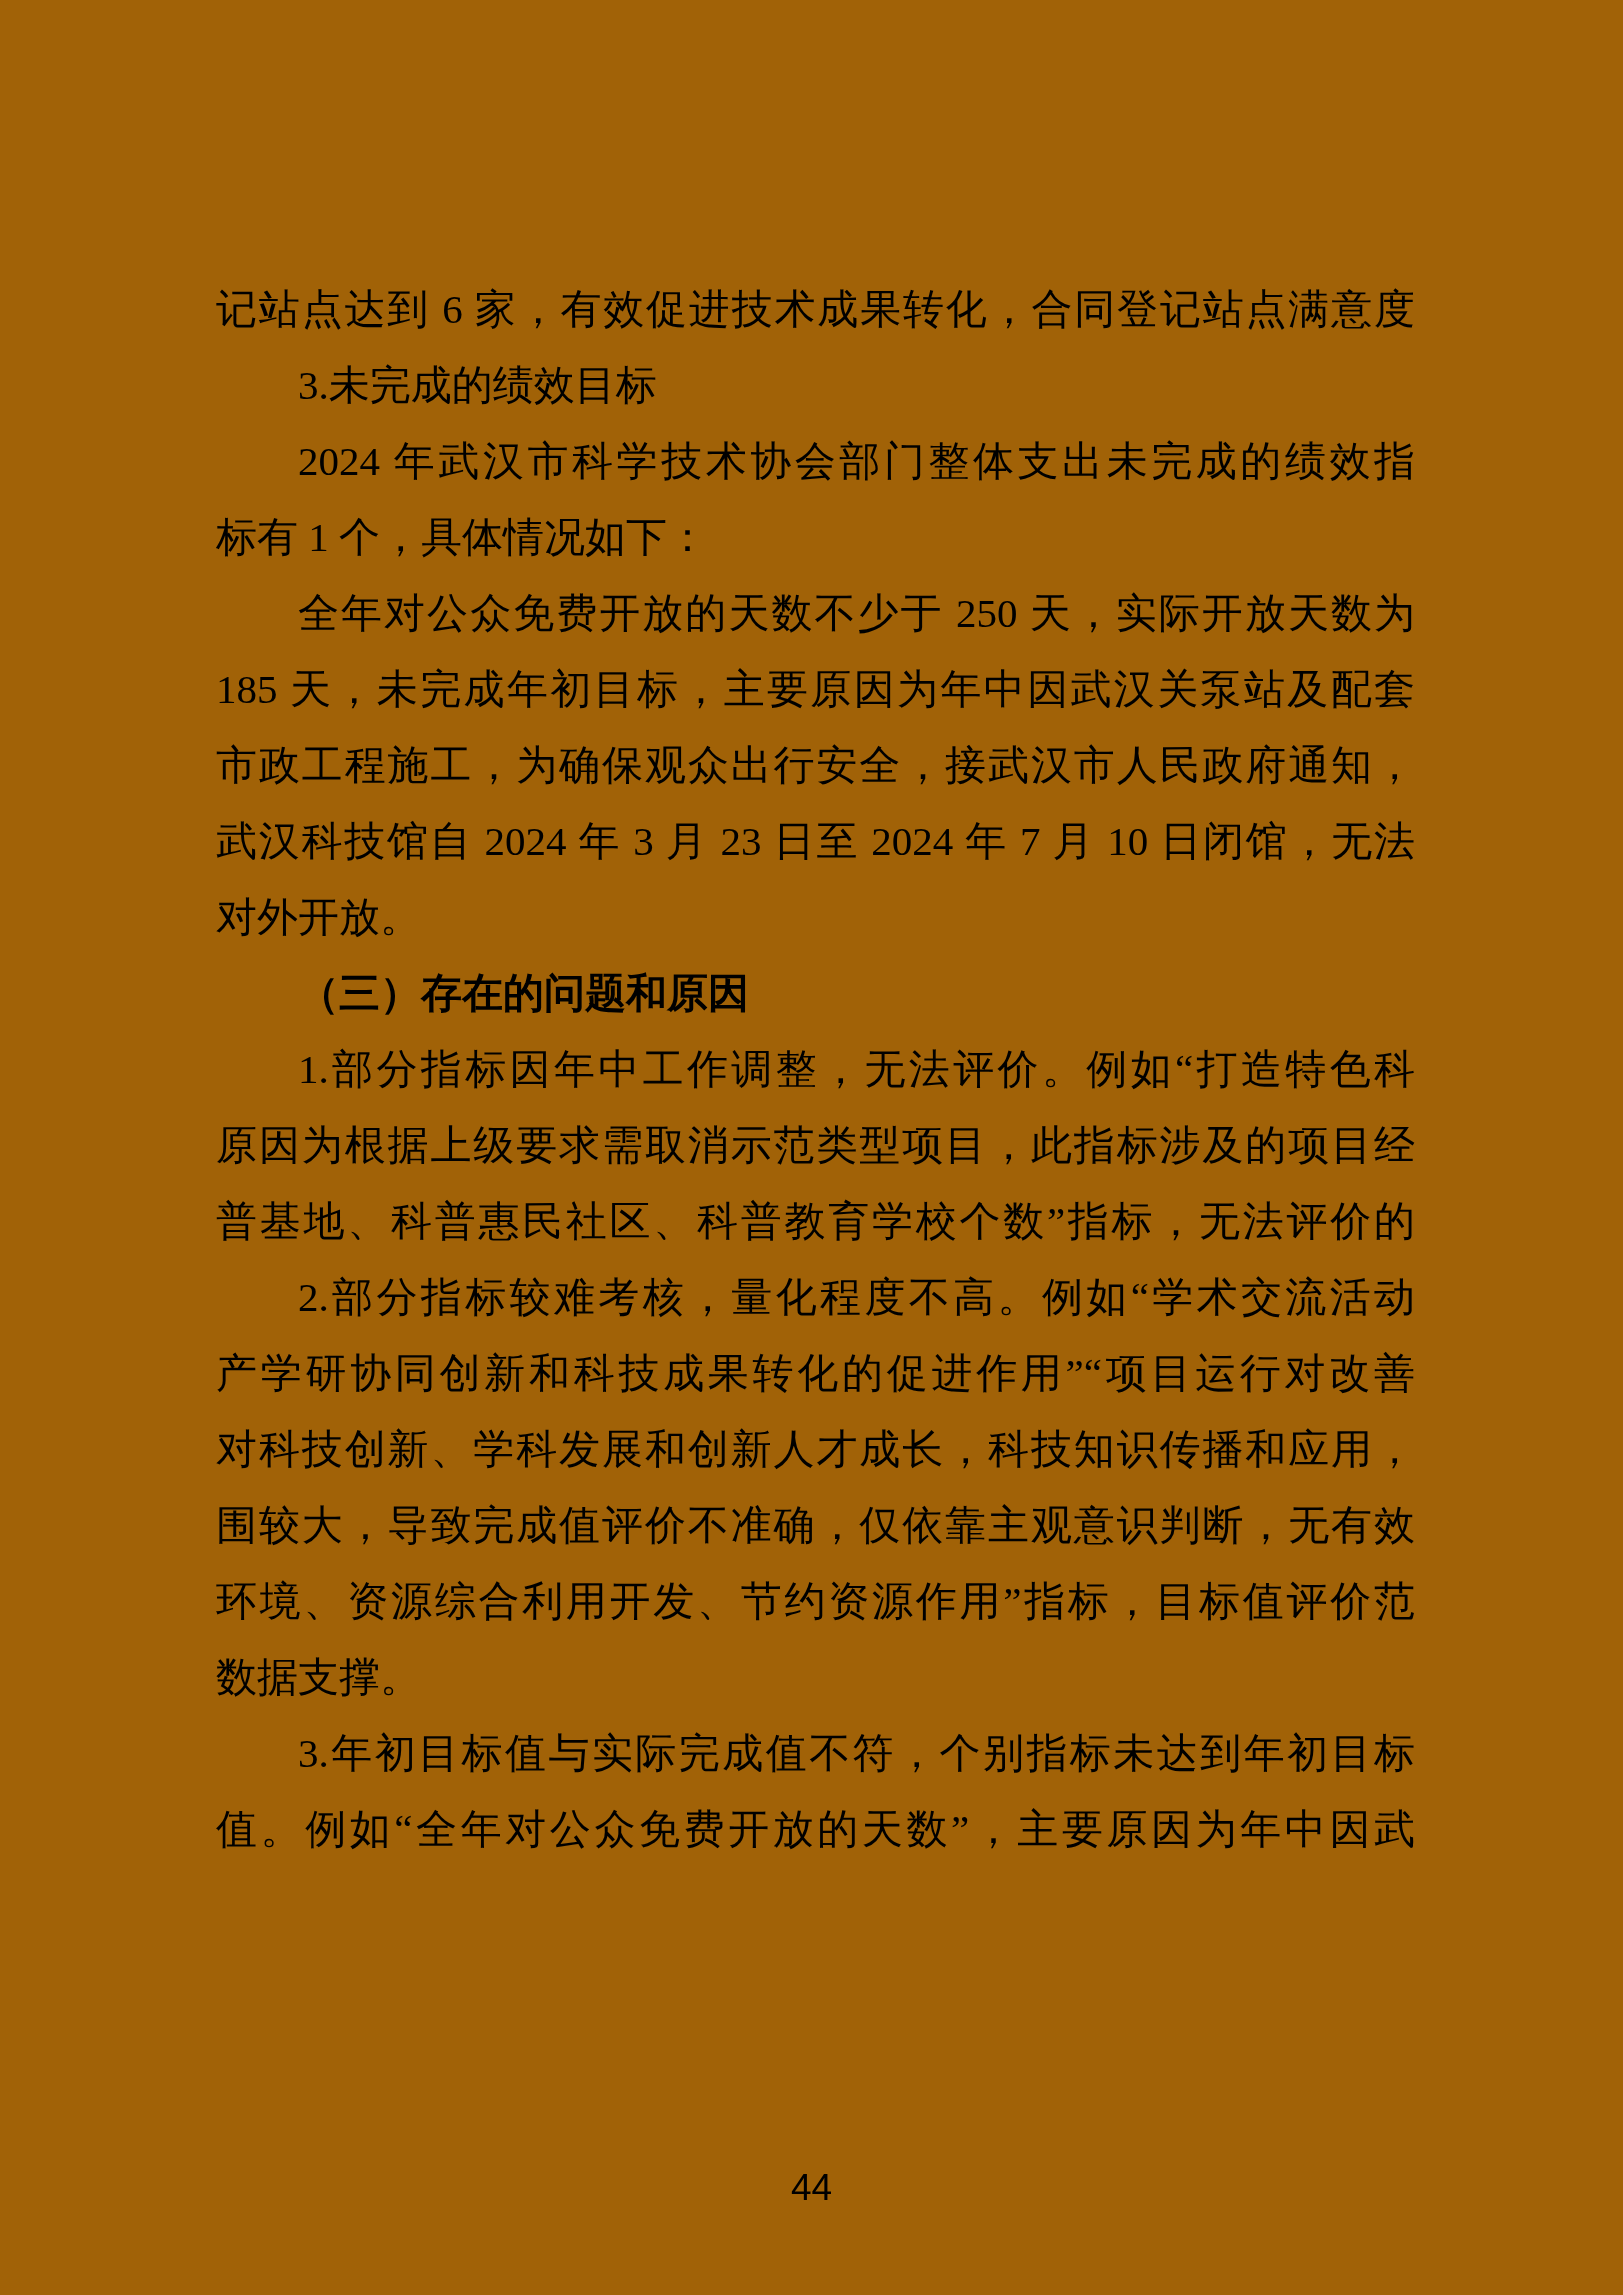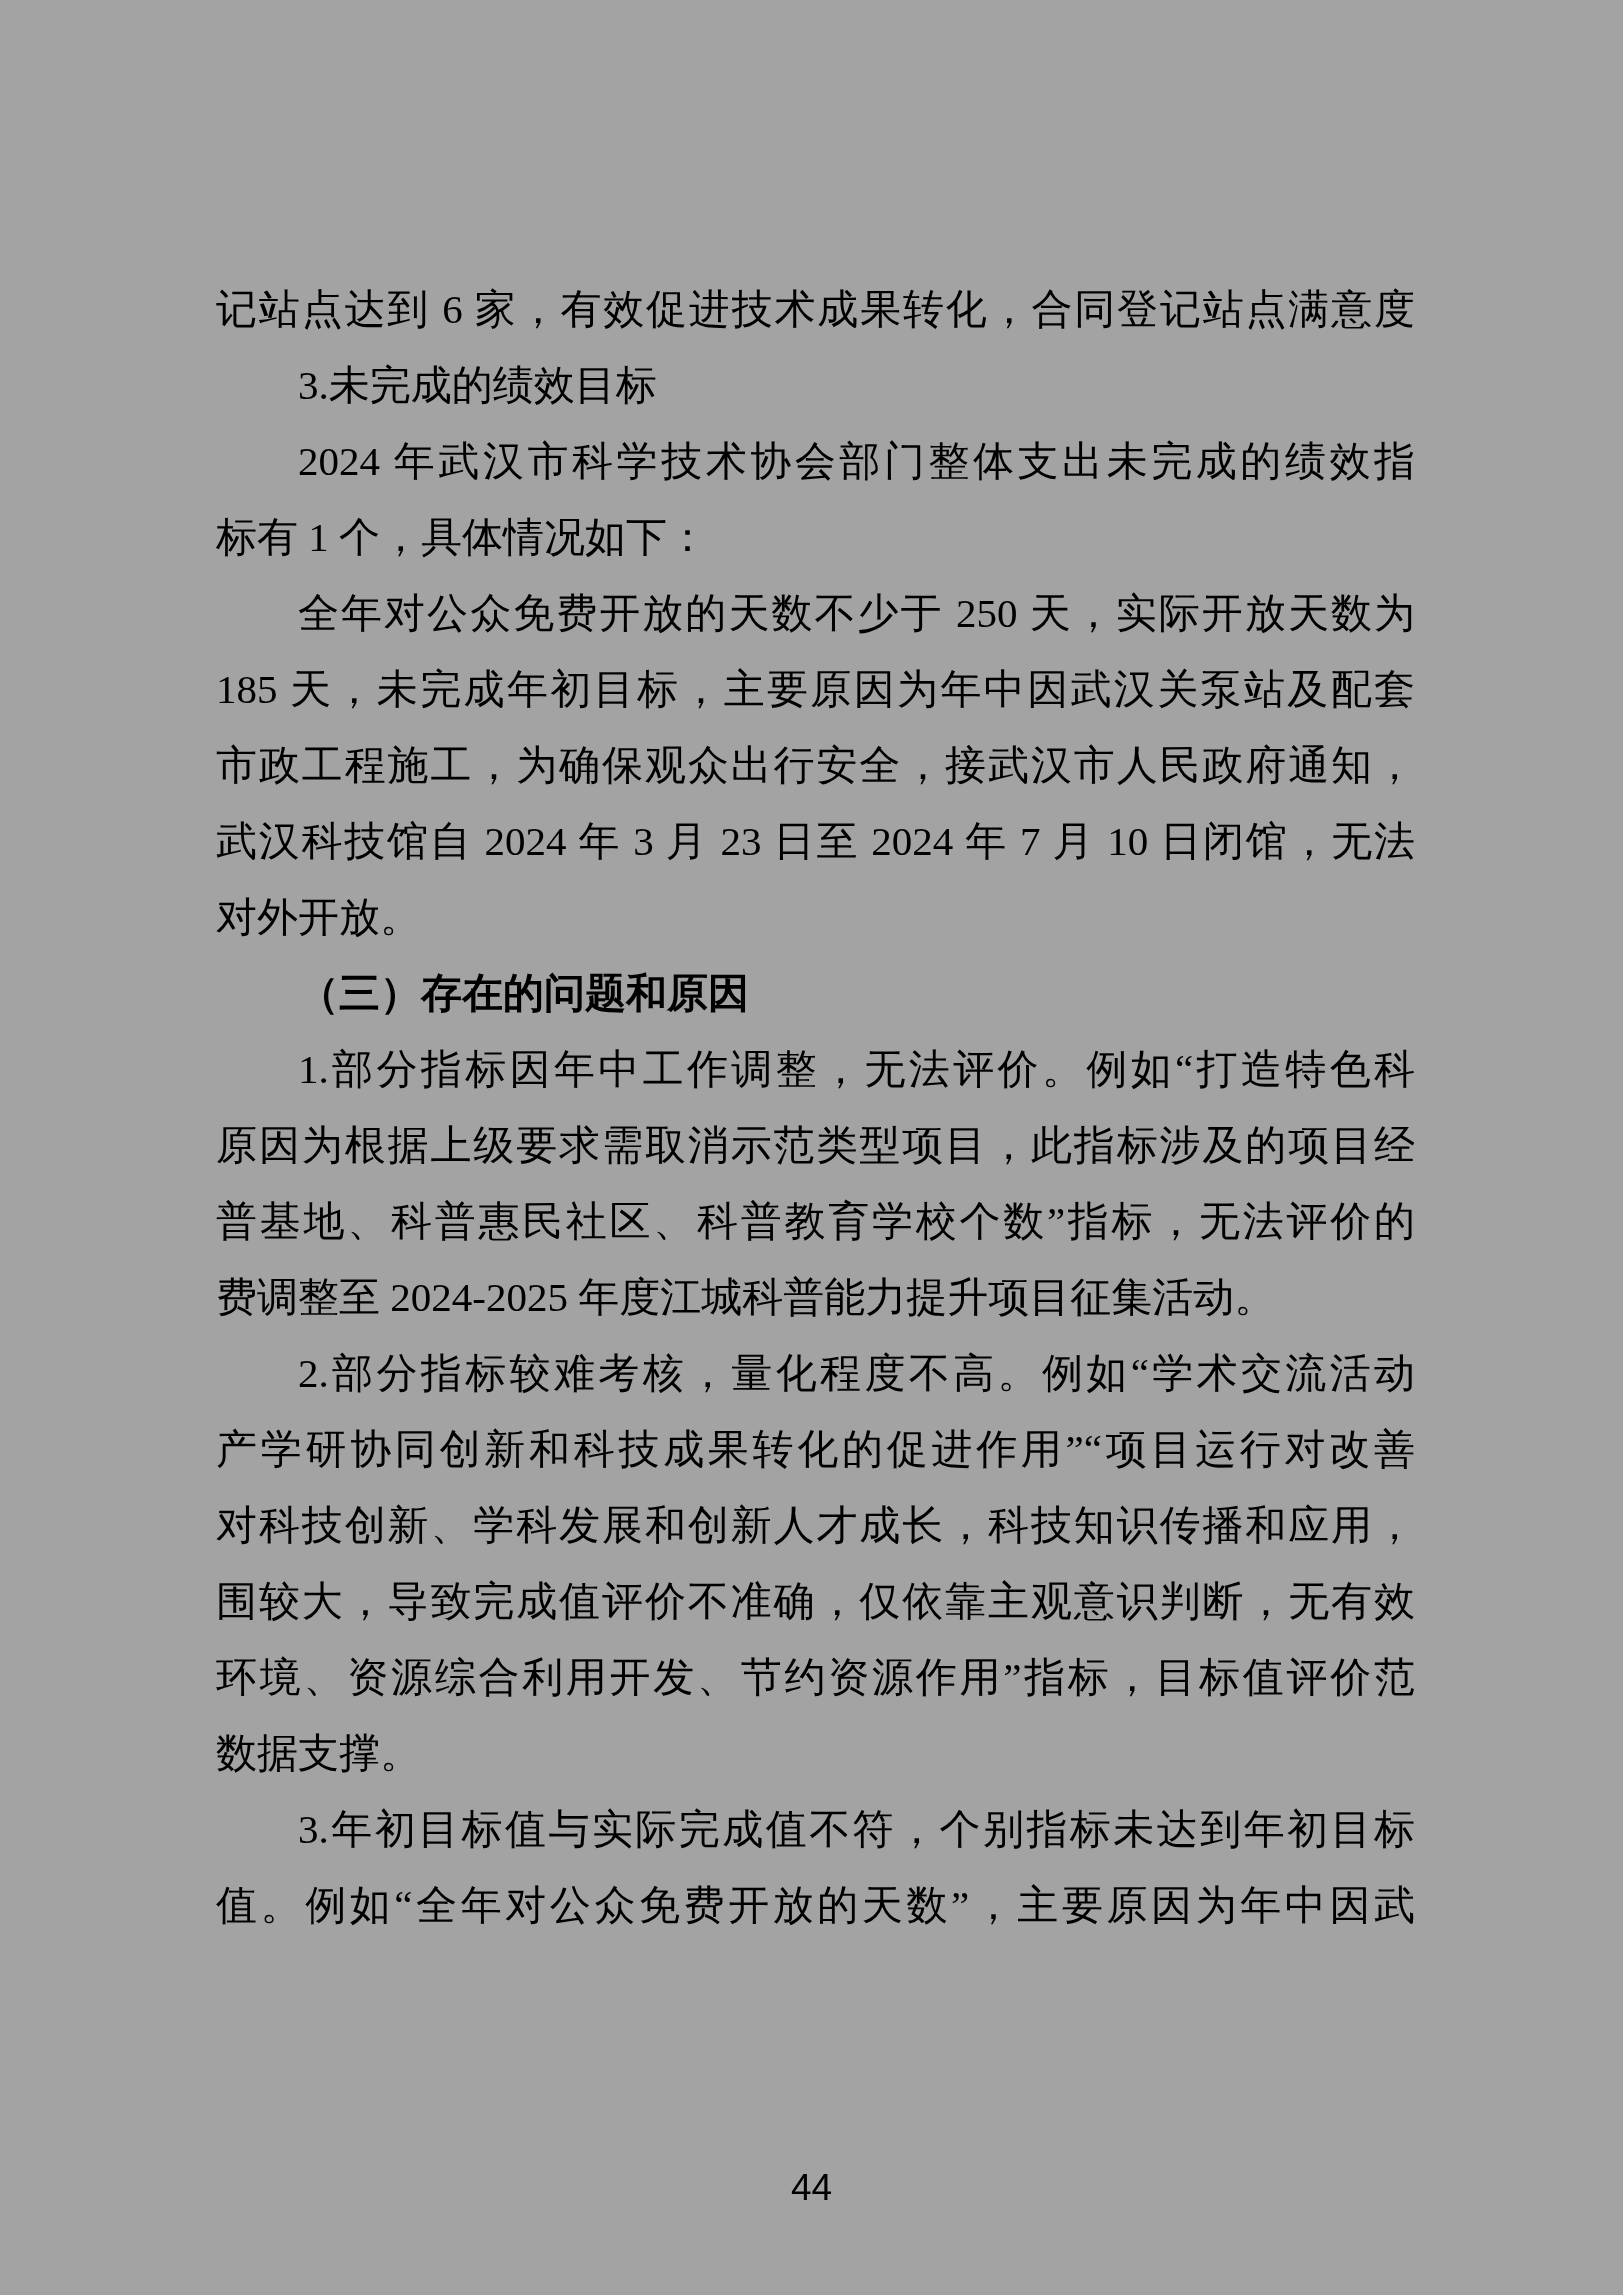--- a/index.html
+++ b/index.html
@@ -4,21 +4,21 @@
 <style>
   html, body {
     margin: 0;
     padding: 0;
     background: #ffffff;
   }
   .page {
     position: relative;
     width: 1623px;
     height: 2295px;
-    background: #a3a3a3;
+    background: #a16207;
     color: #000000;
     overflow: hidden;
   }
   .content {
     position: absolute;
     left: 216px;
     top: 271px;
     width: 1199px;
     font-family: "Liberation Serif", "DejaVu Serif", serif;
     font-size: 41px;
@@ -70,21 +70,20 @@
     <div class="line end">标有 1 个，具体情况如下：</div>
     <div class="line full ind">全年对公众免费开放的天数不少于 250 天，实际开放天数为</div>
     <div class="line full">185 天，未完成年初目标，主要原因为年中因武汉关泵站及配套</div>
     <div class="line full">市政工程施工，为确保观众出行安全，接武汉市人民政府通知，</div>
     <div class="line full">武汉科技馆自 2024 年 3 月 23 日至 2024 年 7 月 10 日闭馆，无法</div>
     <div class="line end">对外开放。</div>
     <div class="line end ind kai">（三）存在的问题和原因</div>
     <div class="line full ind">1.部分指标因年中工作调整，无法评价。例如“打造特色科</div>
     <div class="line full">原因为根据上级要求需取消示范类型项目，此指标涉及的项目经</div>
     <div class="line full">普基地、科普惠民社区、科普教育学校个数”指标，无法评价的</div>
-    <div class="line end">费调整至 2024-2025 年度江城科普能力提升项目征集活动。</div>
     <div class="line full ind">2.部分指标较难考核，量化程度不高。例如“学术交流活动</div>
     <div class="line full">产学研协同创新和科技成果转化的促进作用”“项目运行对改善</div>
     <div class="line full">对科技创新、学科发展和创新人才成长，科技知识传播和应用，</div>
     <div class="line full">围较大，导致完成值评价不准确，仅依靠主观意识判断，无有效</div>
     <div class="line full">环境、资源综合利用开发、节约资源作用”指标，目标值评价范</div>
     <div class="line end">数据支撑。</div>
     <div class="line full ind">3.年初目标值与实际完成值不符，个别指标未达到年初目标</div>
     <div class="line full">值。例如“全年对公众免费开放的天数”，主要原因为年中因武</div>
   </div>
   <div class="pagenum">44</div>

